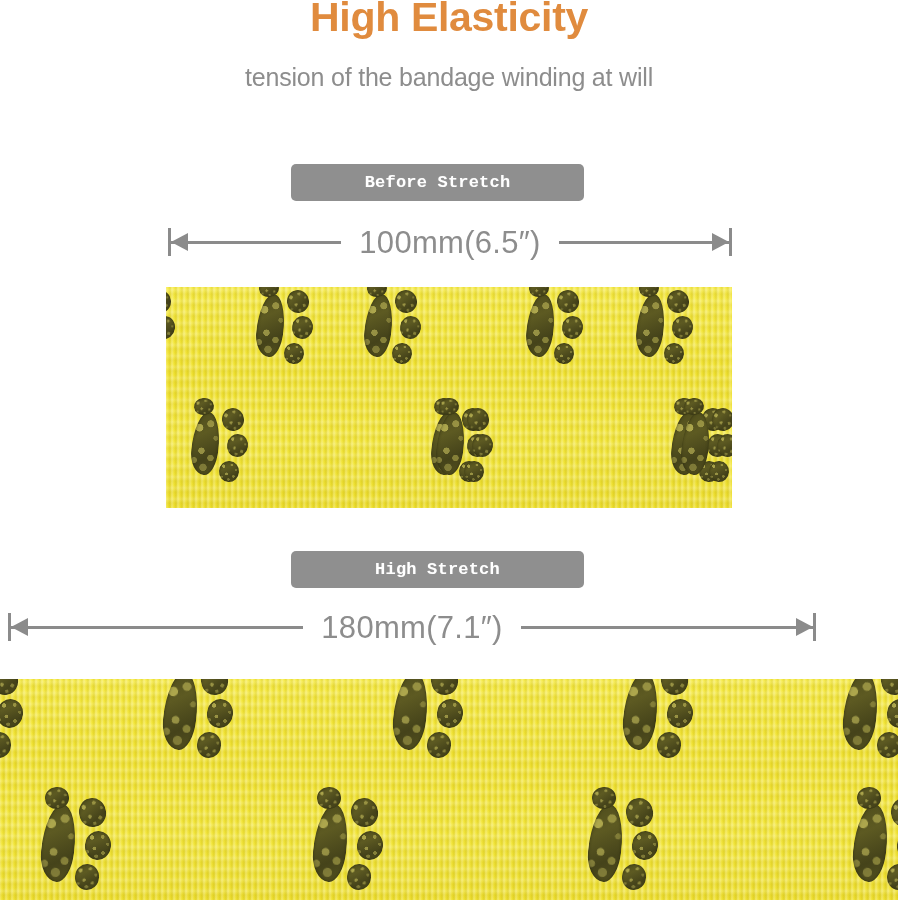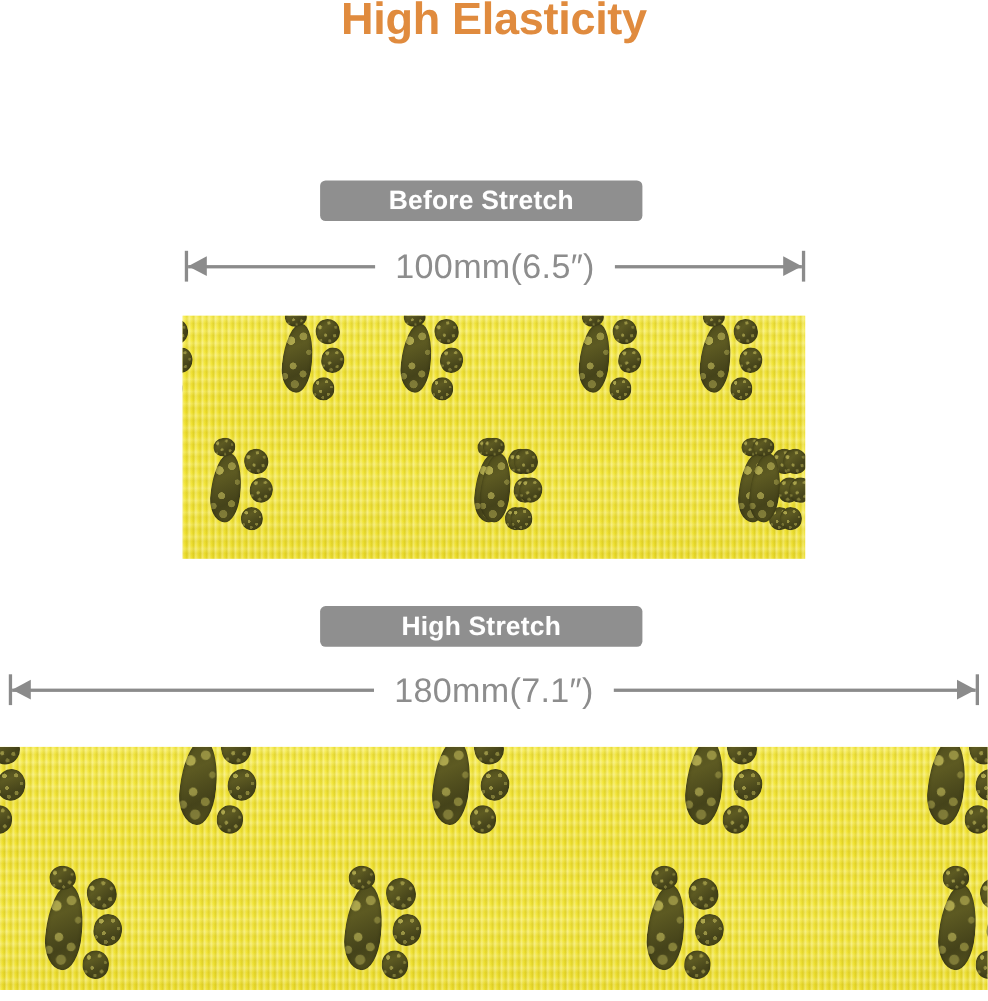--- a/index.html
+++ b/index.html
@@ -49,40 +49,41 @@
   }
   .subtitle .sub-line { display: block; }
 
   
   .badge {
     position: absolute;
     height: 37px;
     border-radius: 5px;
     background: #8f8f8f;
     color: #ffffff;
-    font-size: 24px;
+    font-size: 17px;
     font-weight: bold;
     letter-spacing: 0.2px;
     display: flex;
     align-items: center;
     justify-content: center;
     text-shadow: 0 0 1px rgba(255,255,255,0.25);
+    font-family: Liberation Mono, monospace;
   }
   .badge-before { left: 291px; top: 164px; width: 293px; }
   .badge-after  { left: 291px; top: 551px; width: 293px; }
 
   
   .dimrow {
     position: absolute;
     display: flex;
     align-items: center;
     height: 46px;
   }
   .dimrow-before { left: 168px; top: 219px; width: 564px; }
-  .dimrow-after  { left: 8px;  top: 604px; width: 882px; }
+  .dimrow-after  { left: 8px;  top: 604px; width: 808px; }
 
   .dim-cap {
     flex: 0 0 auto;
     width: 3px;
     height: 28px;
     background: #8b8b8b;
   }
   .dim-line-wrap {
     flex: 1 1 auto;
     position: relative;
@@ -182,20 +183,21 @@
   }
 </style>
 </head>
 <body>
 
 <div class="page">
 
   <div class="headline">High Elasticity</div>
 
   <div class="subtitle">
+    <span class="sub-line">tension of the bandage winding at will</span>
   </div>
 
   <div class="badge badge-before">Before Stretch</div>
 
   <div class="dimrow dimrow-before">
     <div class="dim-cap"></div>
     <div class="dim-line-wrap">
       <div class="dim-line"></div>
       <div class="dim-arrow dim-arrow-left"></div>
     </div>

